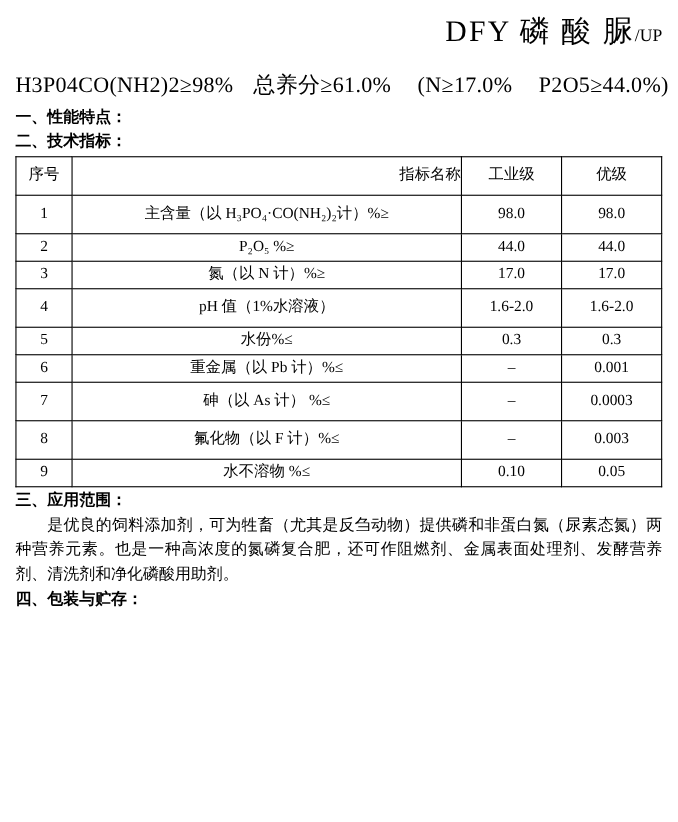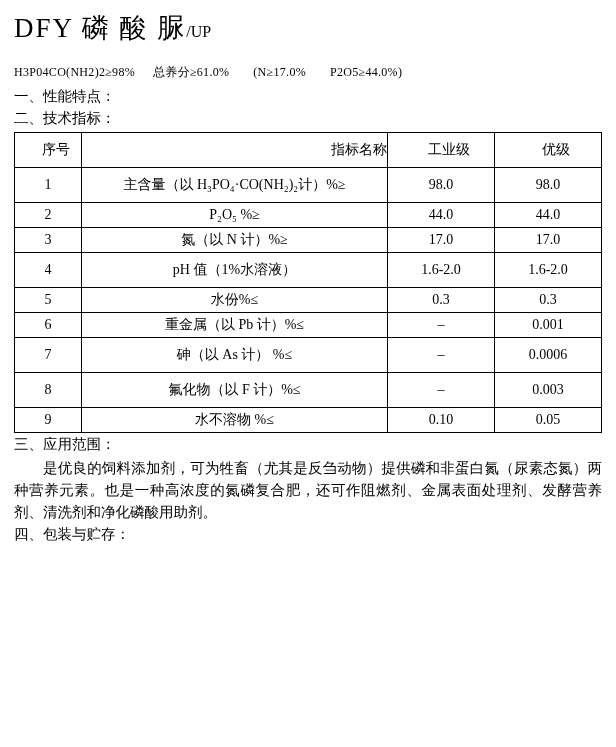--- a/index.html
+++ b/index.html
@@ -15,47 +15,48 @@
     overflow: hidden;
   }
   .page {
     width: 616px;
     height: 747px;
     position: relative;
     box-sizing: border-box;
     padding: 0 14px;
   }
   .title {
-    text-align: left;
+    text-align: right;
     font-size: 27px;
     letter-spacing: 2px;
     margin-top: 10px;
     margin-bottom: 2px;
     font-family: "Liberation Serif", serif;
     white-space: nowrap;
   }
   .title .sub {
     font-size: 16px;
     letter-spacing: 0;
   }
   .formula {
-    font-size: 12px;
+    font-size: 20px;
     text-align: left;
     margin-top: 18px;
     margin-bottom: 6px;
     letter-spacing: 0.3px;
     white-space: nowrap;
   }
   .formula .gap1 { display:inline-block; width: 18px; }
   .formula .gap2 { display:inline-block; width: 24px; }
   .formula .gap3 { display:inline-block; width: 24px; }
   .section-head {
     font-size: 14.5px;
     margin-top: 2px;
     margin-bottom: 3px;
+    font-weight: bold;
   }
   .para {
     font-size: 14.5px;
     line-height: 1.52;
     text-indent: 2em;
     text-align: justify;
     margin: 0;
   }
   table.spec {
     border-collapse: collapse;
@@ -66,21 +67,21 @@
   }
   table.spec th, table.spec td {
     border: 1px solid #000000;
     font-size: 14px;
     text-align: center;
     font-weight: normal;
     padding: 0;
     height: 24px;
     line-height: 1.2;
   }
-  table.spec th { height: 34px; padding-left: 16px; }
+  table.spec th { height: 34px; }
   table.spec tr.tall td { height: 34px; }
   table.spec .c0 { width: 50px; }
   table.spec .c1 { width: auto; text-align: right; }
   table.spec .c2 { width: 90px; }
   table.spec .c3 { width: 90px; }
 </style>
 </head>
 <body>
 
 <div class="page">
@@ -140,21 +141,21 @@
       <tr>
         <td>6</td>
         <td>重金属（以 Pb 计）%≤</td>
         <td>–</td>
         <td>0.001</td>
       </tr>
       <tr class="tall">
         <td>7</td>
         <td>砷（以 As 计）  %≤</td>
         <td>–</td>
-        <td>0.0006</td>
+        <td>0.0003</td>
       </tr>
       <tr class="tall">
         <td>8</td>
         <td>氟化物（以 F 计）%≤</td>
         <td>–</td>
         <td>0.003</td>
       </tr>
       <tr>
         <td>9</td>
         <td>水不溶物  %≤</td>

